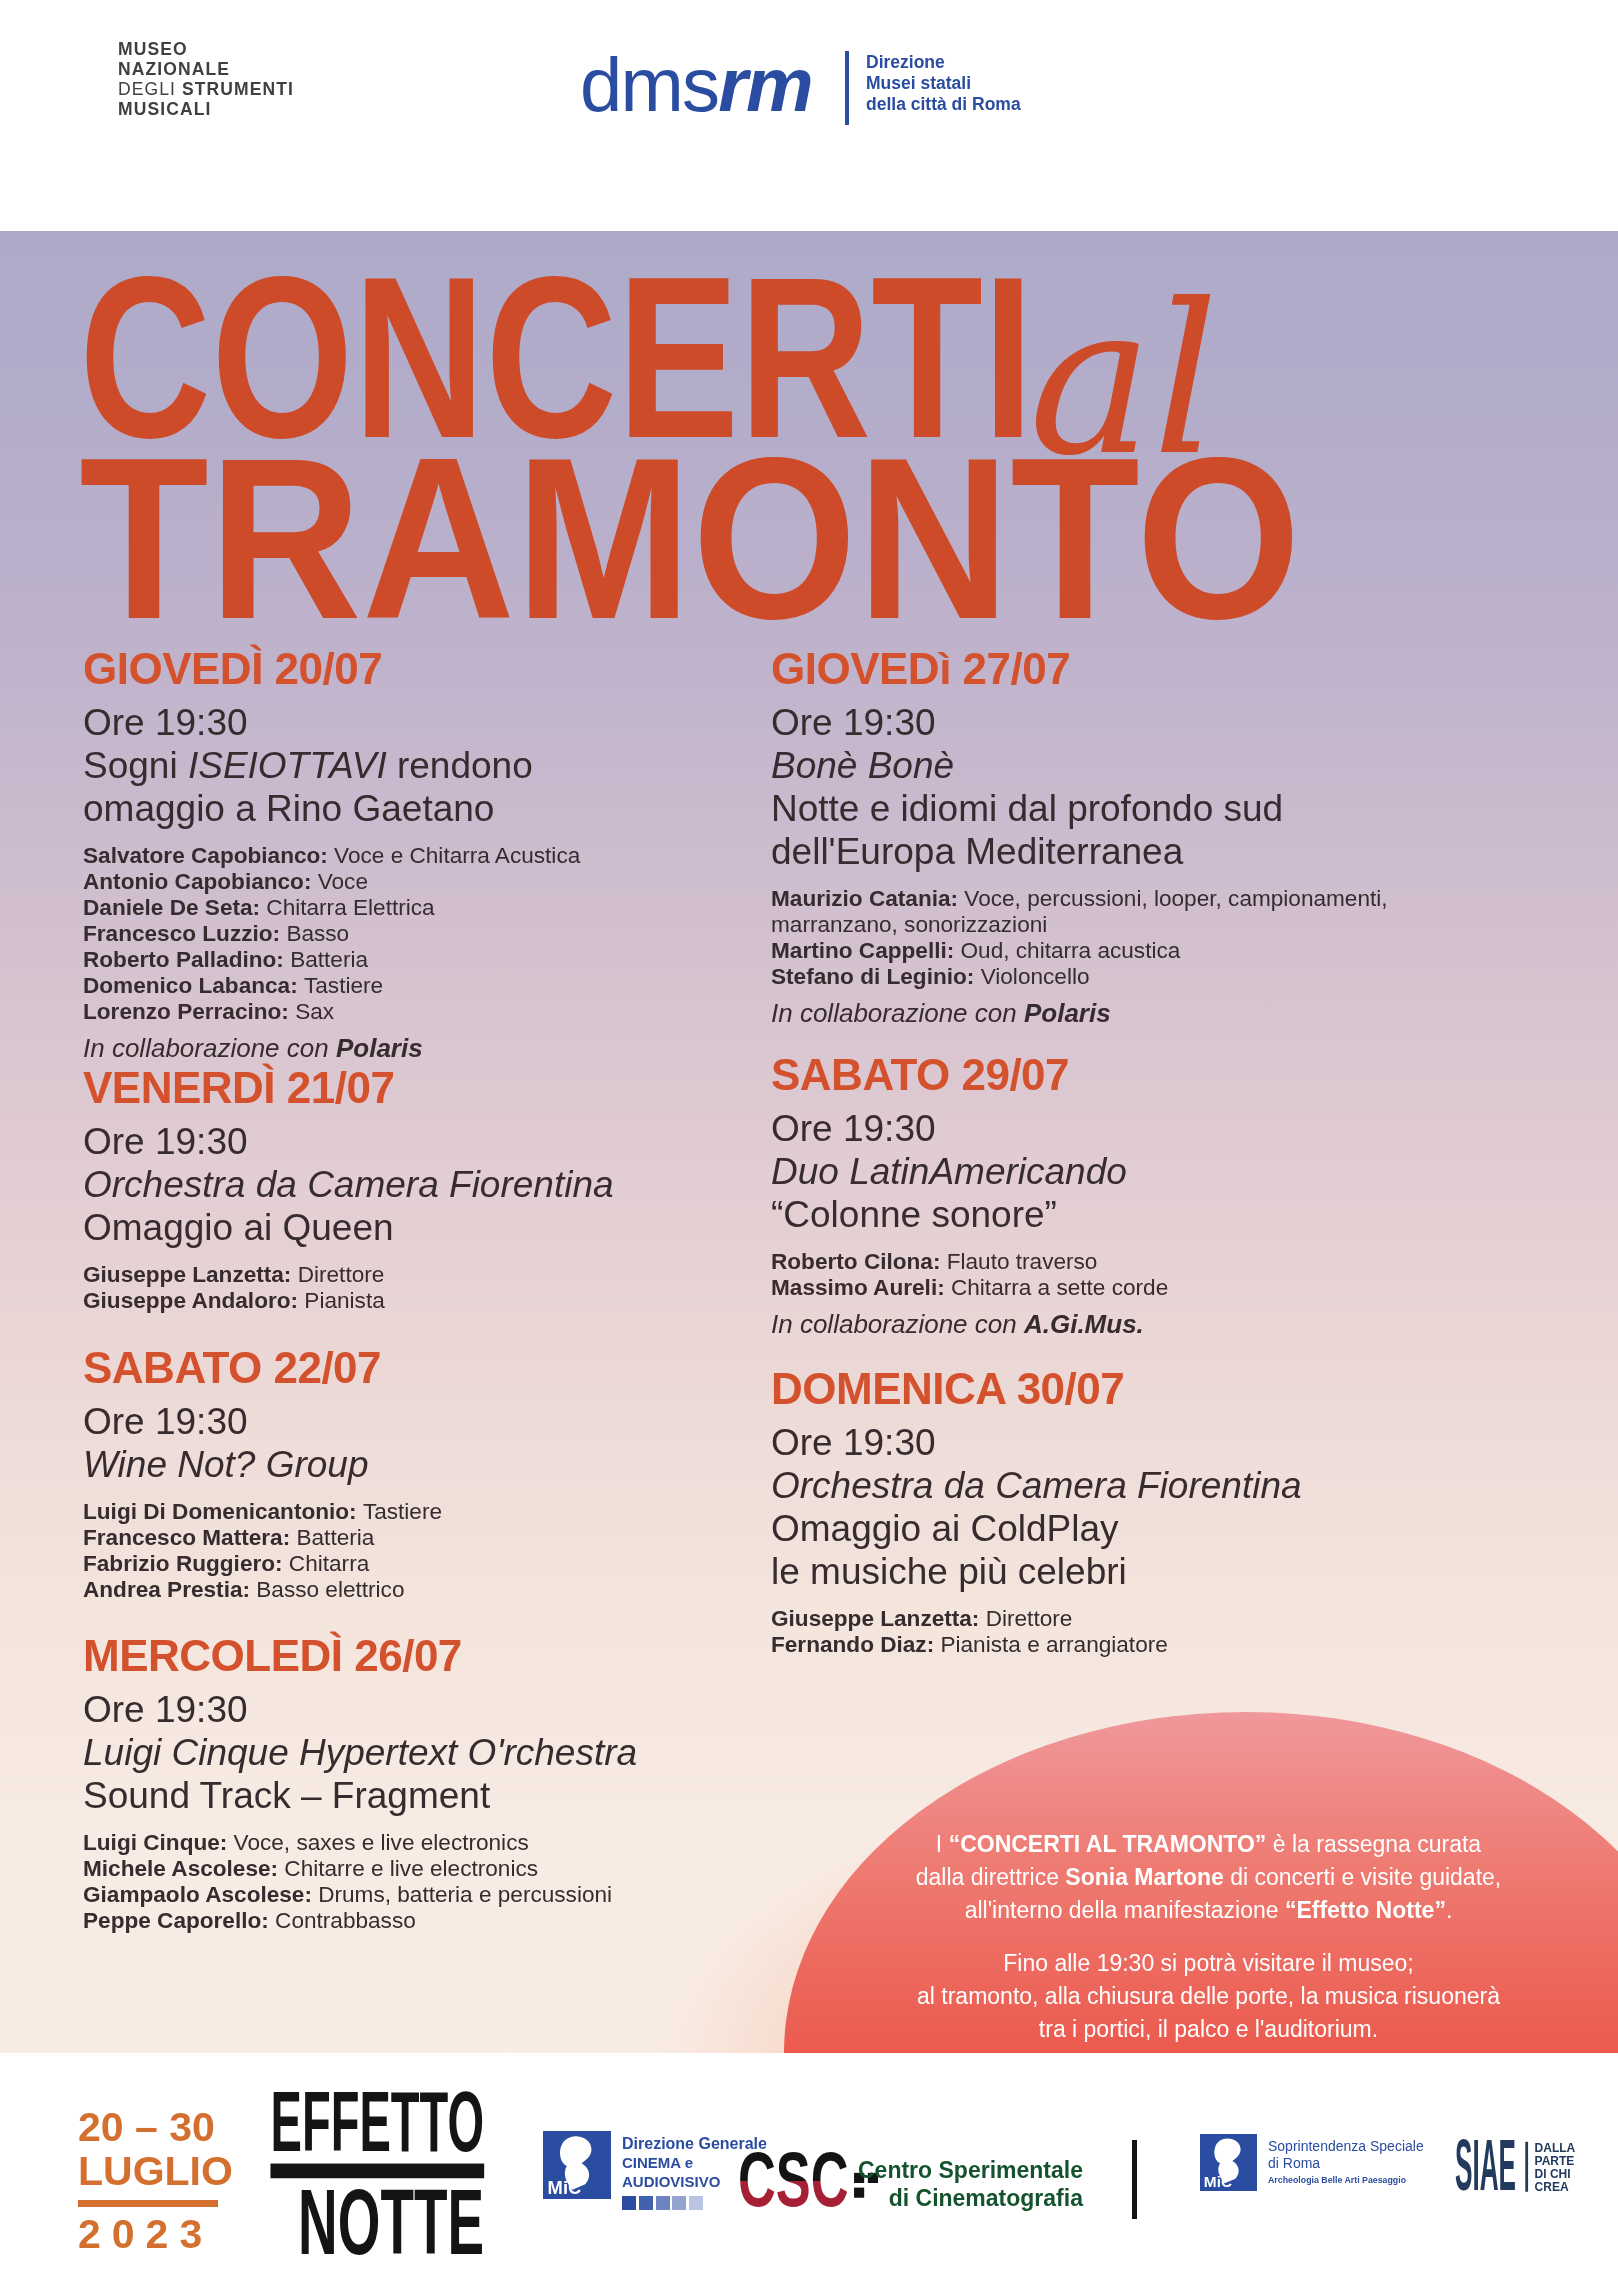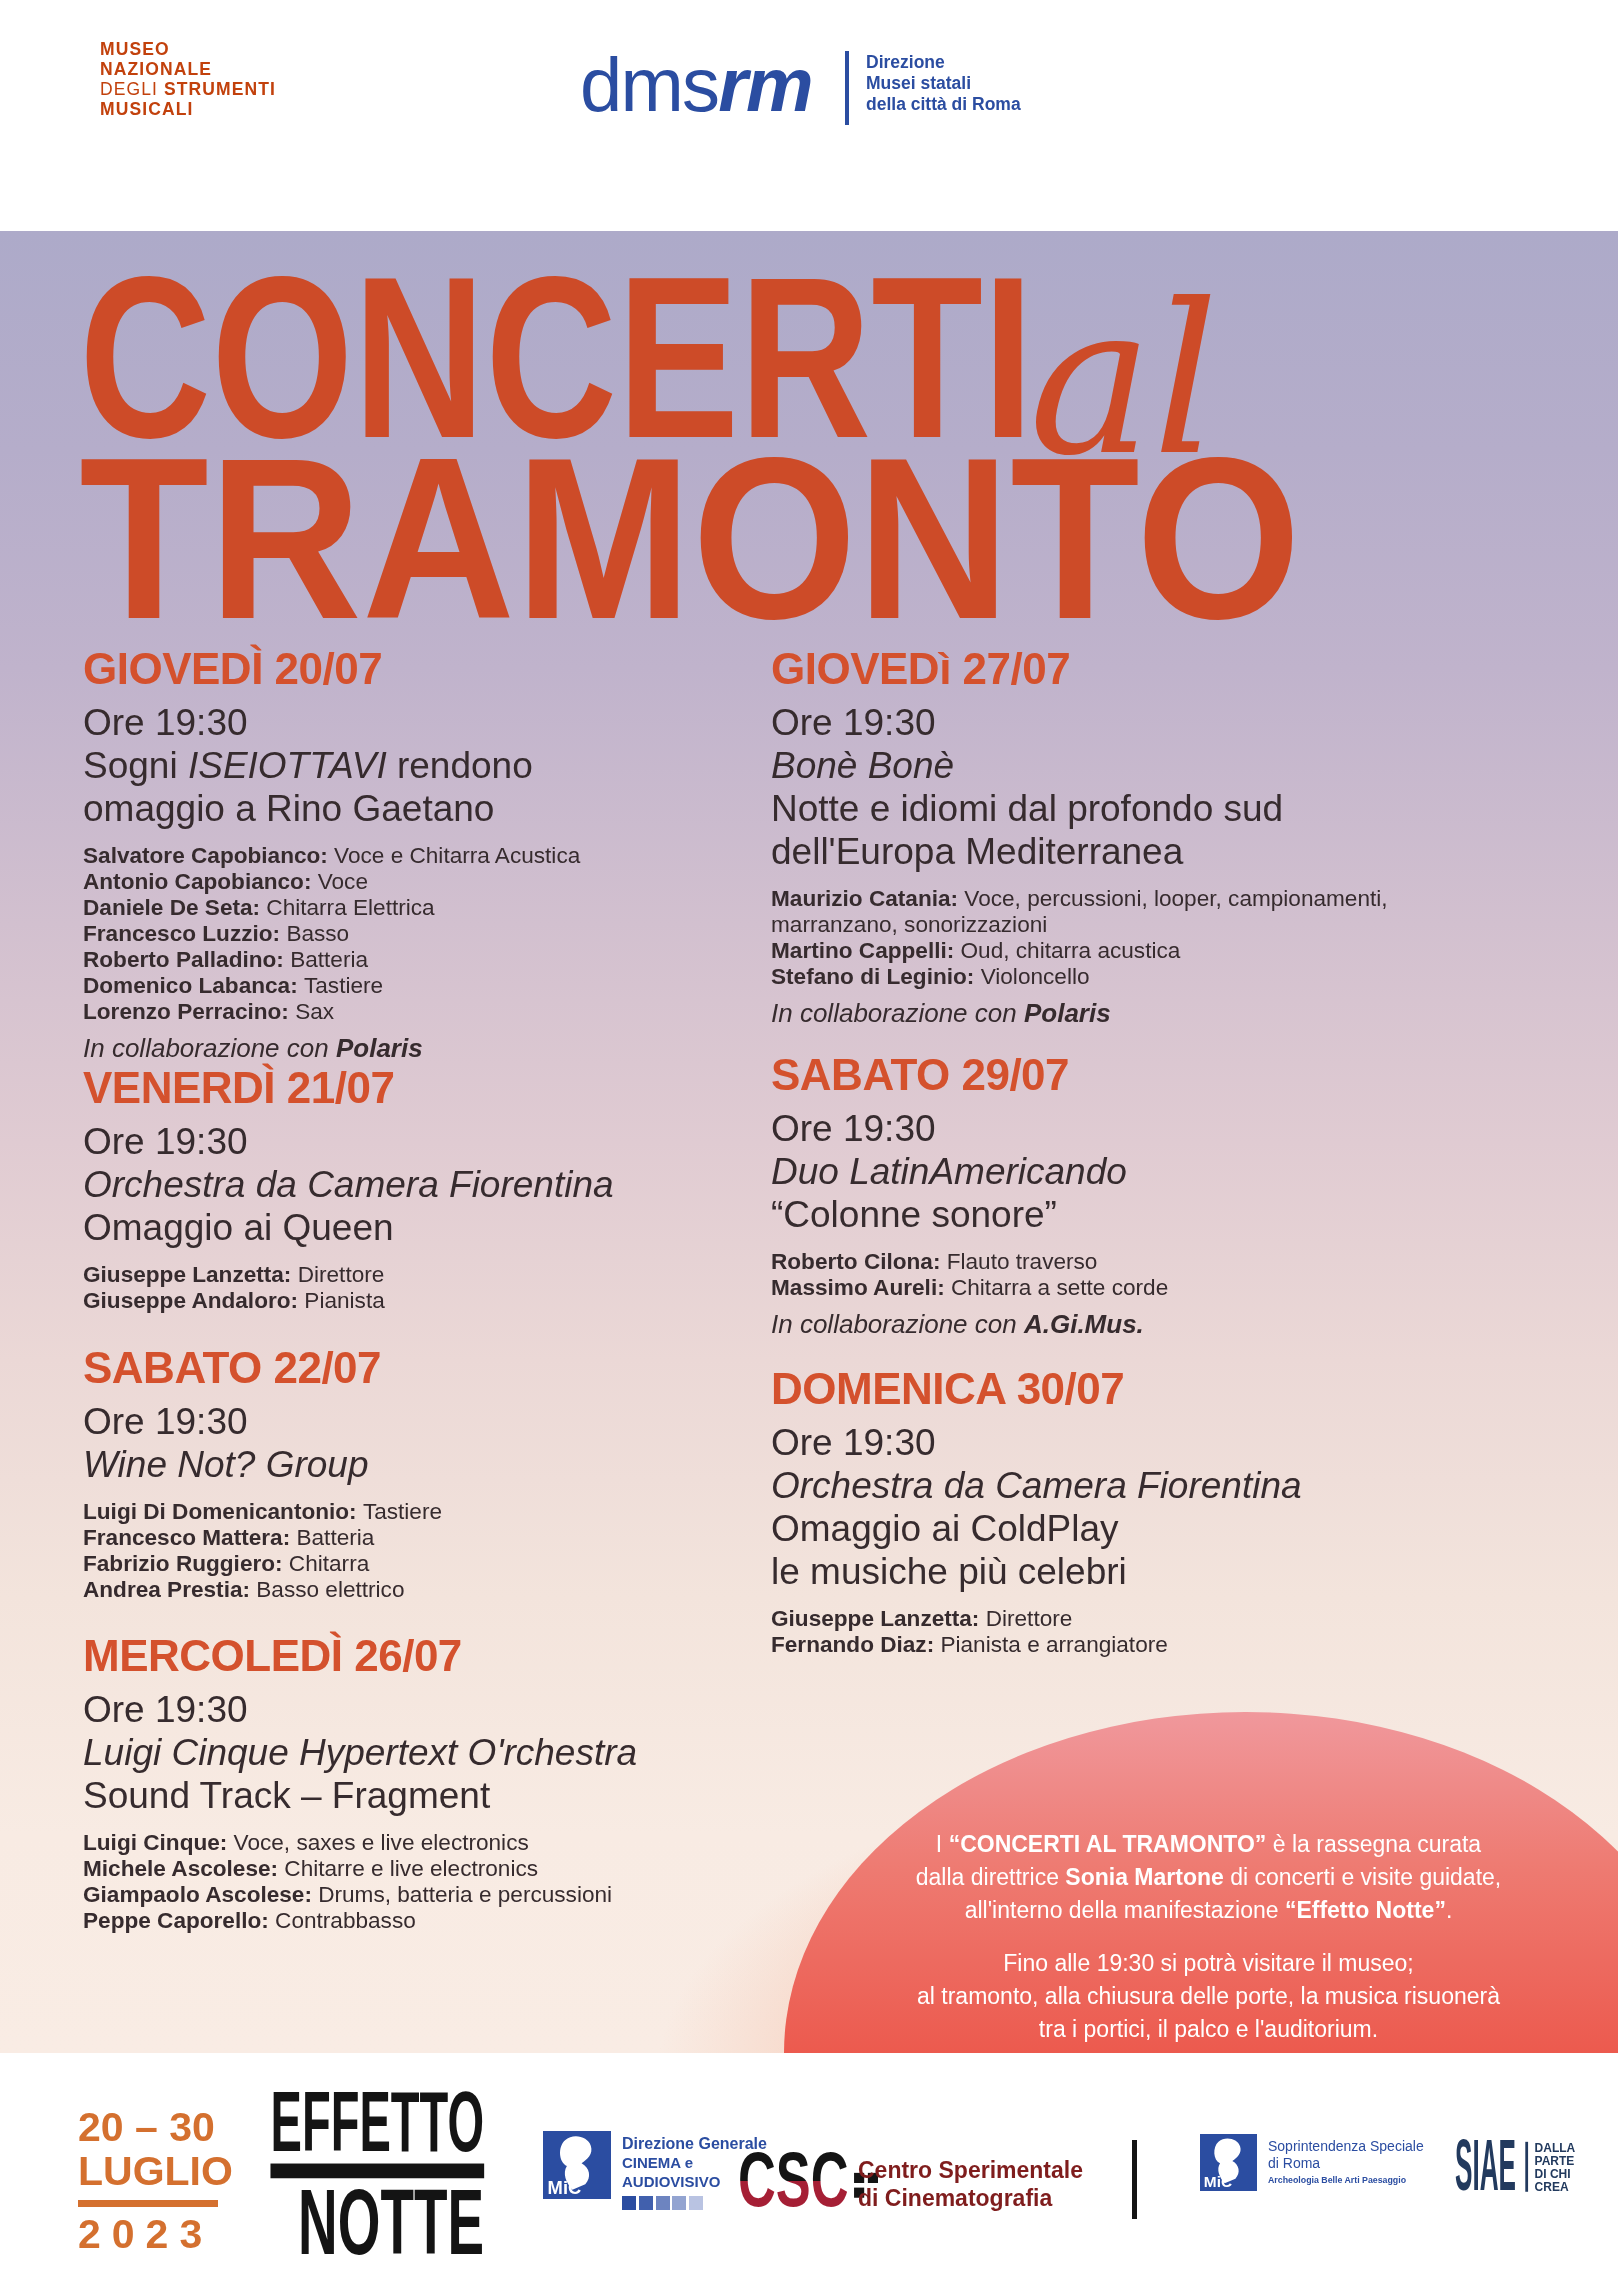--- a/index.html
+++ b/index.html
@@ -5,21 +5,21 @@
   html,body{margin:0;padding:0;}
   body{
     width:1619px;height:2289px;position:relative;
     font-family:"Liberation Sans",sans-serif;
     background:#ffffff;overflow:hidden;
   }
   .page{position:absolute;inset:0;}
 
   
   .top-header{position:absolute;left:0;top:0;width:1619px;height:231px;background:#ffffff;}
-  .museum-logo{position:absolute;left:100px;top:39px;color:#c2410c;font-weight:700;
+  .museum-logo{position:absolute;left:118px;top:39px;color:#404040;font-weight:700;
     font-size:17.5px;line-height:20px;letter-spacing:1.1px;}
   .museum-logo .light{font-weight:400;}
   .dms-logo{position:absolute;left:580px;top:44px;color:#2b4da1;line-height:81px;white-space:nowrap;}
   .dms-logo .dms{font-size:76px;font-weight:400;letter-spacing:-1.8px;}
   .dms-logo .rm{font-size:76px;font-weight:700;font-style:italic;letter-spacing:-1.8px;margin-top:8px;}
   .dms-divider{position:absolute;left:845px;top:51px;width:3.7px;height:74px;background:#2b4da1;}
   .dms-direction{position:absolute;left:866px;top:52px;color:#2b4da1;font-size:17.5px;
     font-weight:700;line-height:21px;}
 
   
@@ -74,22 +74,22 @@
   .effetto-svg{position:absolute;left:270px;top:35px;}
   .effetto-svg text{fill:#141414;font-family:"Liberation Sans",sans-serif;font-weight:700;}
   .mic-group{position:absolute;left:543px;top:78px;}
   .mic-square{position:absolute;left:0;top:0;}
   .mic-cinema-text{position:absolute;left:79px;top:3.7px;color:#2b4da1;white-space:nowrap;}
   .mic-cinema-text .small{font-size:16px;font-weight:700;margin-bottom:1.8px;}
   .mic-cinema-text .big{font-size:15px;font-weight:700;line-height:18.5px;}
   .mic-squares-row{margin-top:4.6px;display:flex;gap:2.8px;}
   .mic-squares-row span{width:14px;height:14px;display:inline-block;}
   .csc-group{position:absolute;left:738px;top:94px;}
-  .csc-name{position:absolute;left:858px;top:103px;color:#7f1d1d;font-size:23px;
-    font-weight:700;line-height:28px;white-space:nowrap;}
+  .csc-name{position:absolute;left:858px;top:103px;color:#14532d;font-size:23px;
+    font-weight:700;line-height:28px;white-space:nowrap;text-align:right;}
   .footer-divider{position:absolute;left:1132px;top:87px;width:4.6px;height:79px;background:#141414;}
   .sopr-group{position:absolute;left:1200px;top:81px;}
   .sopr-text{position:absolute;left:1268px;top:85px;color:#2b4da1;white-space:nowrap;}
   .sopr-text .b1{font-size:14px;font-weight:400;line-height:16.6px;}
   .sopr-text .b3{font-size:8.8px;font-weight:700;margin-top:3.7px;}
   .siae-svg{position:absolute;left:1455px;top:85px;}
 
   .mic-label{fill:#ffffff;font-family:"Liberation Sans",sans-serif;font-weight:700;}
 </style>
 </head>

